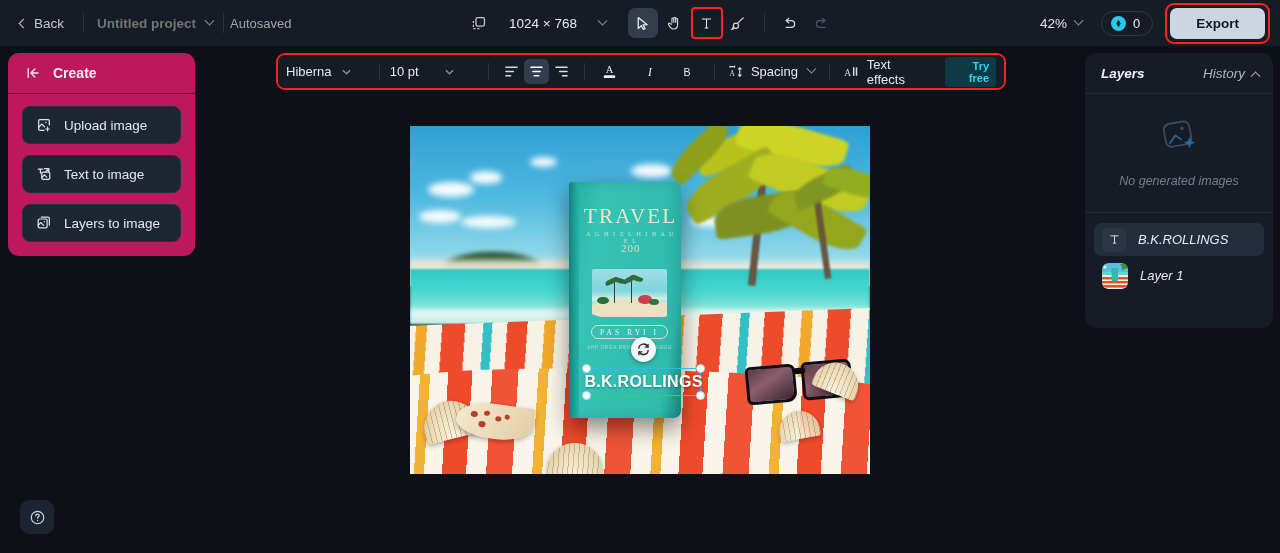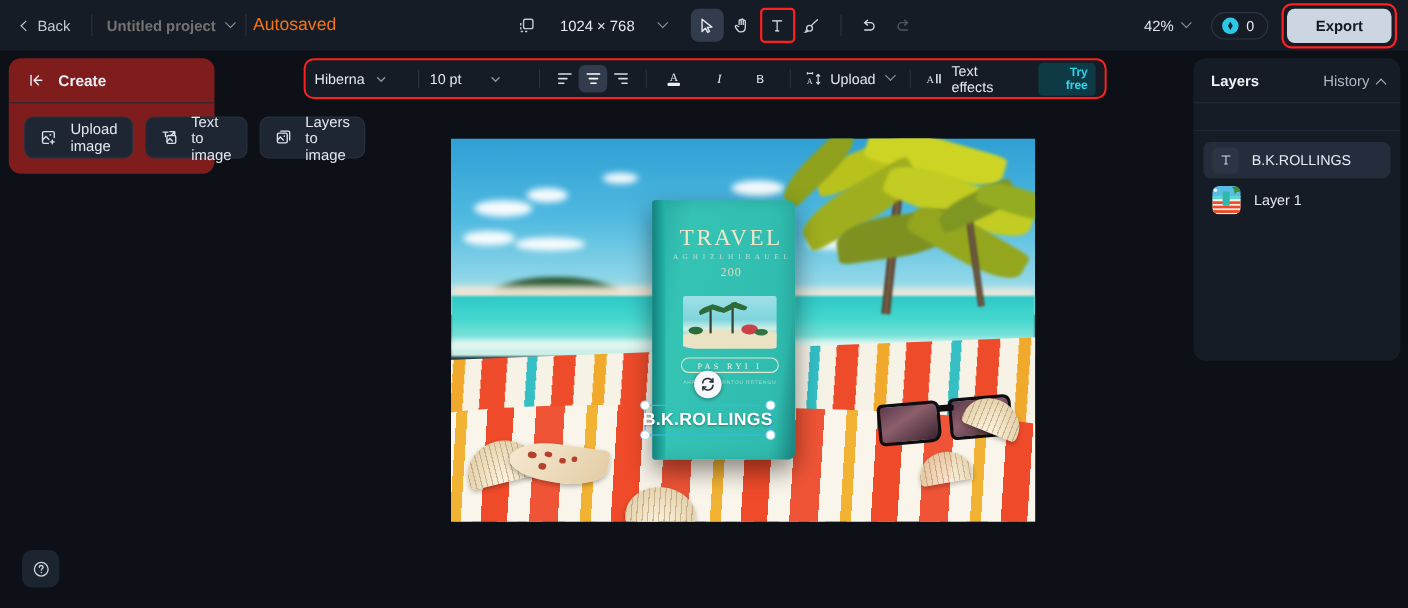--- a/index.html
+++ b/index.html
@@ -16,21 +16,21 @@
     position: absolute; left: 0; top: 0; width: 1280px; height: 46px;
     background: #161c26; display: flex; align-items: center;
   }
   .tb-left { display: flex; align-items: center; height: 46px; padding-left: 14px; gap: 0; }
   .back-btn { display: flex; align-items: center; gap: 6px; color: #c3cad6; font-size: 13.5px; cursor: pointer; padding: 4px 6px; }
   .chev-left { width: 7px; height: 7px; border-left: 1.6px solid #c3cad6; border-bottom: 1.6px solid #c3cad6; transform: rotate(45deg); margin-right: 1px; }
   .vdiv { width: 1px; height: 20px; background: #2c3442; margin: 0 13px; }
   .proj-name { color: #737373; font-size: 13.5px; font-weight: 600; }
   .caret { width: 7px; height: 7px; border-right: 1.5px solid #8a93a3; border-bottom: 1.5px solid #8a93a3; transform: rotate(45deg) translate(-2px,-2px); display:inline-block; }
   .caret-btn { padding: 2px 8px 2px 10px; cursor: pointer; display:flex; align-items:center; }
-  .autosaved { color: #f97316; font-size: 16px; text-align: right; }
+  .autosaved { color: #a3a3a3; font-size: 13px; text-align: right; }
 
   .tb-center { position: absolute; left: 462px; top: 0; height: 46px; display: flex; align-items: center; gap: 0; }
   .canvas-size-btn { display: flex; align-items: center; gap: 22px; padding: 5px 8px; cursor: pointer; }
   .canvas-size-txt { color: #e4e9f1; font-size: 13.5px; }
   .tool-group { display: flex; align-items: center; gap: 2px; margin-left: 14px; }
   .tool {
     width: 30px; height: 30px; border-radius: 7px; display: flex;
     align-items: center; justify-content: center; cursor: pointer; color: #cfd6e2;
   }
   .tool.active { background: #333c4c; }
@@ -73,59 +73,59 @@
   .tt-icon.sel { background: #333c4c; }
   .tt-text { color: #e4e9f1; font-size: 13px; display: flex; align-items: center; gap: 7px; cursor: pointer; }
   .tryfree {
     background: #0d3a44; color: #2fd3ea; font-size: 11px; font-weight: 600;
     border-radius: 4px; padding: 3px 7px; margin-left: 9px; text-align: right;
   }
 
   
   .left-panel {
     position: absolute; left: 8px; top: 53px; width: 187px;
-    background: #7f1d1d; border-radius: 11px; padding-bottom: 12px;
+    background: #be185d; border-radius: 11px; padding-bottom: 12px;
   }
   .lp-head { height: 41px; display: flex; align-items: center; gap: 11px; padding: 0 18px; border-bottom: 1px solid #232b38; }
   .lp-head-txt { color: #eaeef5; font-size: 14px; font-weight: 700; }
-  .lp-body { padding: 12px 14px 2px 14px; display: flex; flex-direction: row; gap: 11px; }
+  .lp-body { padding: 12px 14px 2px 14px; display: flex; flex-direction: column; gap: 11px; }
   .lp-item {
     height: 38px; background: #1e2633; border: 1px solid #29313f; border-radius: 8px;
     display: flex; align-items: center; gap: 12px; padding: 0 13px; cursor: pointer;
   }
   .lp-item-txt { color: #e3e8f0; font-size: 13.5px; }
   .help-btn {
     position: absolute; left: 20px; top: 500px; width: 34px; height: 34px;
     background: #1c2430; border-radius: 9px; display: flex; align-items: center;
     justify-content: center; cursor: pointer;
   }
 
   
   .right-panel {
     position: absolute; left: 1085px; top: 53px; width: 188px; height: 275px;
-    background: #161c26; border-radius: 11px;
+    background: #161c26; border-radius: 11px; font-style: italic;
   }
   .rp-head { height: 41px; display: flex; align-items: center; justify-content: space-between; padding: 0 14px 0 16px; border-bottom: 1px solid #232b38; }
   .rp-title { color: #eef2f8; font-size: 13.5px; font-weight: 700; }
   .rp-history { display: flex; align-items: center; gap: 7px; color: #aeb7c4; font-size: 13.5px; cursor: pointer; }
   .caret-up { width: 7px; height: 7px; border-left: 1.5px solid #aeb7c4; border-top: 1.5px solid #aeb7c4; transform: rotate(45deg) translate(2px,2px); }
   .rp-sec-title { color: #9aa3b1; font-size: 13px; padding: 14px 16px 0 16px; }
   .rp-empty { display: flex; flex-direction: column; align-items: center; justify-content: center; gap: 16px; margin-top: 22px; }
   .rp-empty-txt { color: #747e8c; font-size: 12.5px; }
   .rp-divider { height: 1px; background: #232b38; margin-top: 24px; }
   .layers-list { padding: 10px 9px; display: flex; flex-direction: column; gap: 3px; }
   .layer-row { height: 33px; border-radius: 7px; display: flex; align-items: center; gap: 12px; padding: 0 8px; cursor: pointer; }
   .layer-row.sel { background: #242d3b; }
   .layer-thumb-t { width: 24px; height: 24px; background: #2c3543; border-radius: 5px; display:flex; align-items:center; justify-content:center; color:#d7dde7; }
   .layer-txt { color: #e6ebf3; font-size: 13px; }
   .layer-thumb-img { width: 26px; height: 26px; border-radius: 6px; overflow: hidden; position: relative; }
 
   
   .canvas-wrap {
-    position: absolute; left: 410px; top: 126px; width: 531px; height: 348px;
+    position: absolute; left: 410px; top: 126px; width: 460px; height: 348px;
     overflow: hidden; background: #1b3d4a;
   }
   .scene { position: absolute; inset: 0; }
   
   .sky { position:absolute; left:0; top:0; width:100%; height:46%;
          background: linear-gradient(180deg,#2f9fd4 0%, #4fb9e0 45%, #8fd7e8 80%, #bfe9f0 100%); }
   .cloud { position:absolute; background:#fff; border-radius:50%; filter: blur(3px); opacity:.95; }
   
   .sea { position:absolute; left:0; top:41%; width:100%; height:16%;
          background: linear-gradient(180deg,#2ec8c6 0%, #46d8cf 40%, #9fe8de 85%, #d9f2e8 100%); filter: blur(1.2px); }
@@ -386,21 +386,21 @@
     <div class="tt-div" style="margin:0 14px;"></div>
 
     <div class="tt-text">
       <span>
         <svg width="15" height="14" viewBox="0 0 16 15" fill="none" stroke="#d6dce7" stroke-width="1.2">
           <path d="M1 1.8h5M1 1.2v1.2M6 1.2v1.2" stroke-linecap="round"></path>
           <text x="3.4" y="12" font-size="8" fill="#d6dce7" text-anchor="middle" font-family="Liberation Serif, serif" stroke="none">A</text>
           <path d="M11.5 3v9M10 4.4l1.5-1.6 1.5 1.6M10 10.6l1.5 1.6 1.5-1.6" stroke-linecap="round" stroke-linejoin="round"></path>
         </svg>
       </span>
-      <span>Upload</span>
+      <span>Spacing</span>
       <span class="caret" style="margin-left:3px;"></span>
     </div>
     <div class="tt-div" style="margin:0 14px;"></div>
 
     <div class="tt-text">
       <span>
         <svg width="16" height="14" viewBox="0 0 17 14">
           <text x="4" y="11" font-size="10" fill="#d6dce7" text-anchor="middle" font-family="Liberation Serif, serif">A</text>
           <rect x="9.5" y="2" width="1.6" height="9" fill="#d6dce7"></rect>
           <rect x="12.5" y="2" width="1.6" height="9" fill="#d6dce7"></rect>
@@ -475,20 +475,31 @@
   <div class="right-panel">
     <div class="rp-head">
       <span class="rp-title">Layers</span>
       <span class="rp-history">
         <span>History</span>
         <span class="caret-up"></span>
       </span>
     </div>
 
 
+    <div class="rp-empty">
+      <span>
+        <svg width="46" height="42" viewBox="0 0 48 44" fill="none">
+          <rect x="9" y="7" width="27" height="24" rx="6" transform="rotate(-10 22 19)" stroke="#3a4a5e" stroke-width="2"></rect>
+          <path d="M13 27 l7-7 5 5" stroke="#2f5d86" stroke-width="2" stroke-linecap="round" stroke-linejoin="round" transform="rotate(-10 22 19)"></path>
+          <circle cx="28" cy="14" r="1.8" fill="#3a4a5e" transform="rotate(-10 22 19)"></circle>
+          <path d="M35 22 l1.7 4.2 4.3 1.6 -4.3 1.7 -1.7 4.2 -1.7-4.2 -4.3-1.7 4.3-1.6z" fill="#2d6fa8" opacity=".85"></path>
+        </svg>
+      </span>
+      <span class="rp-empty-txt">No generated images</span>
+    </div>
 
     <div class="rp-divider"></div>
 
     <div class="layers-list">
       <div class="layer-row sel">
         <span class="layer-thumb-t">
           <svg width="13" height="13" viewBox="0 0 16 16" fill="none" stroke="#d7dde7" stroke-width="1.2">
             <path d="M3 3.5h10M8 3.5v9M6 12.5h4"></path>
           </svg>
         </span>

